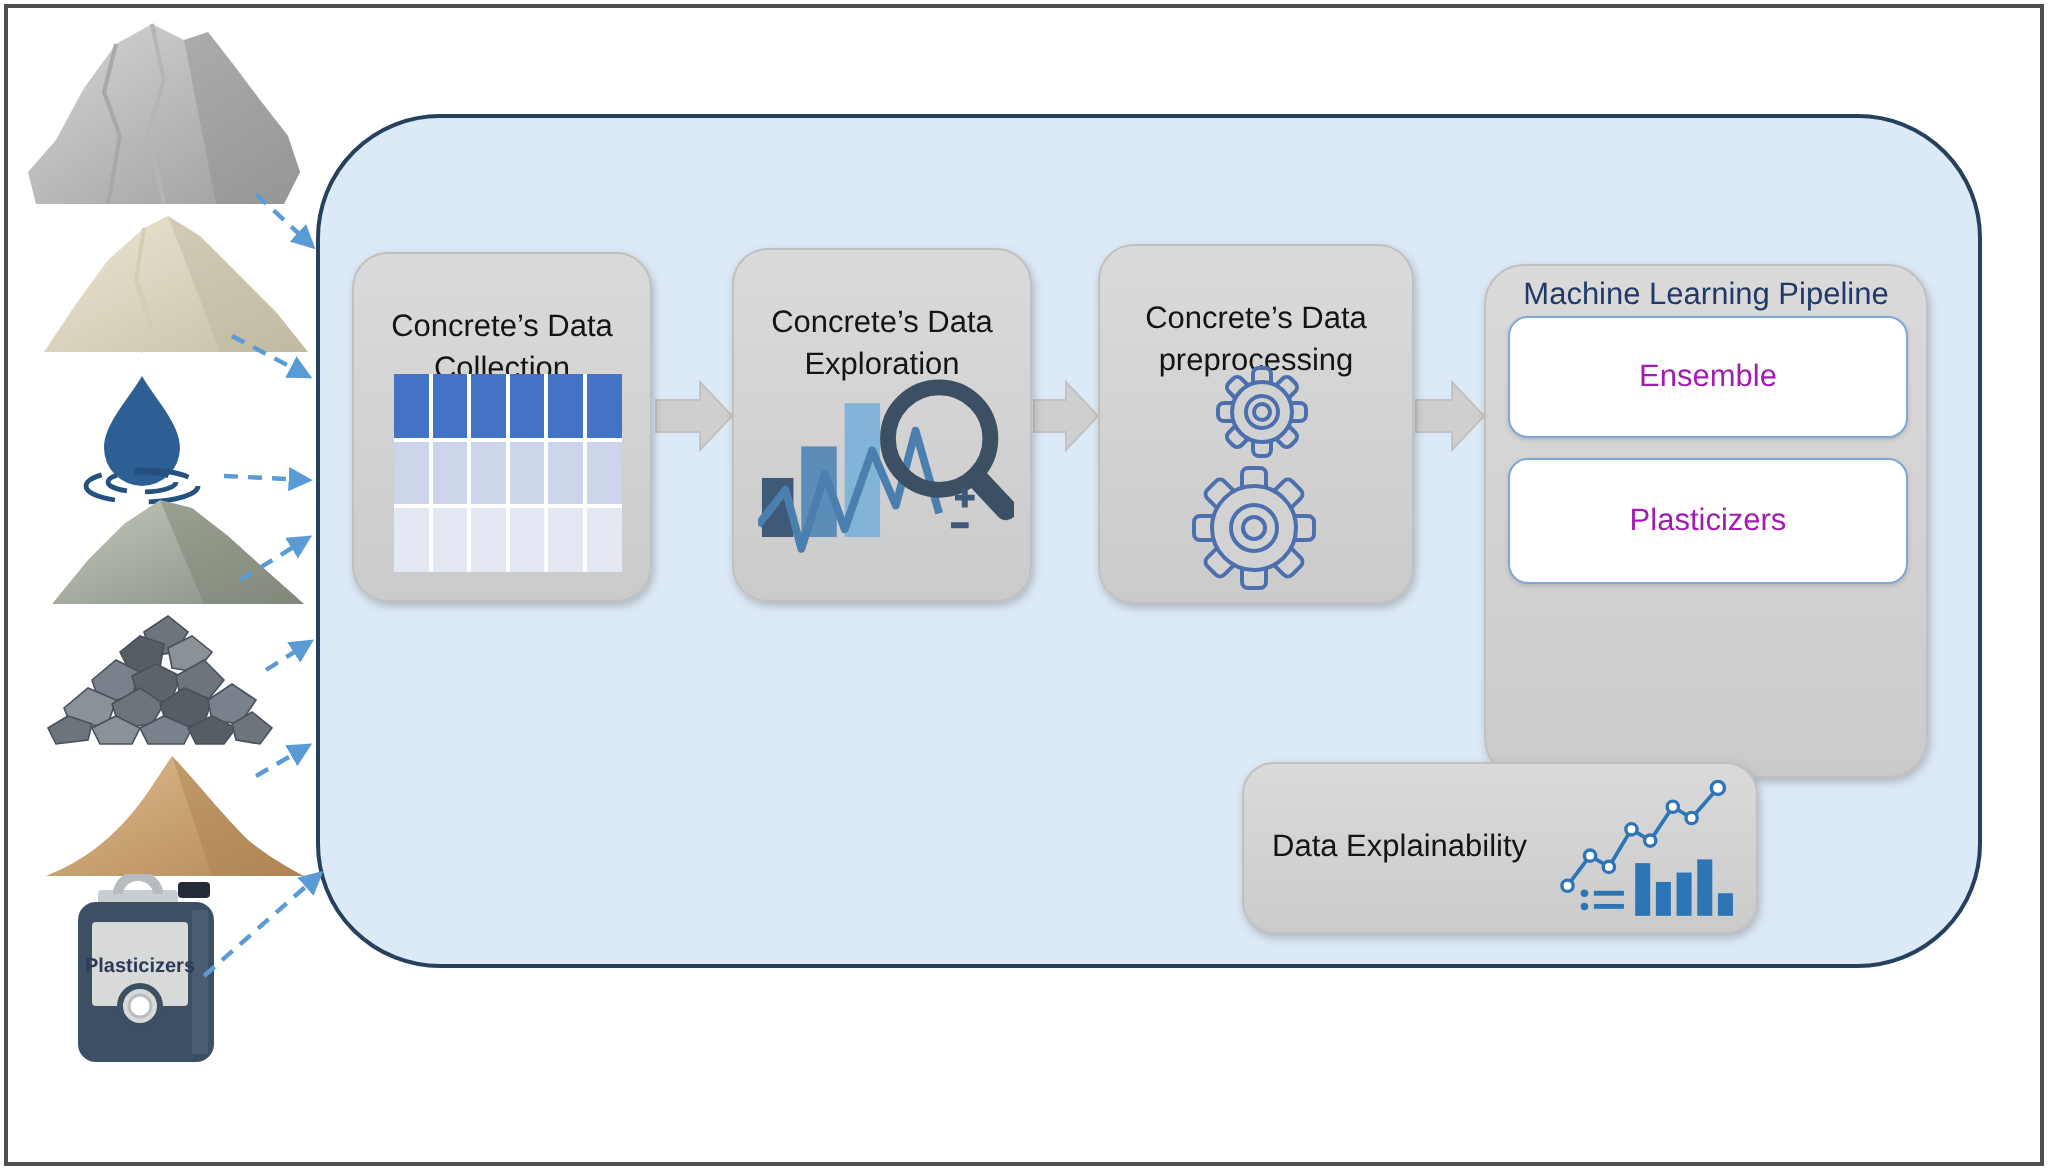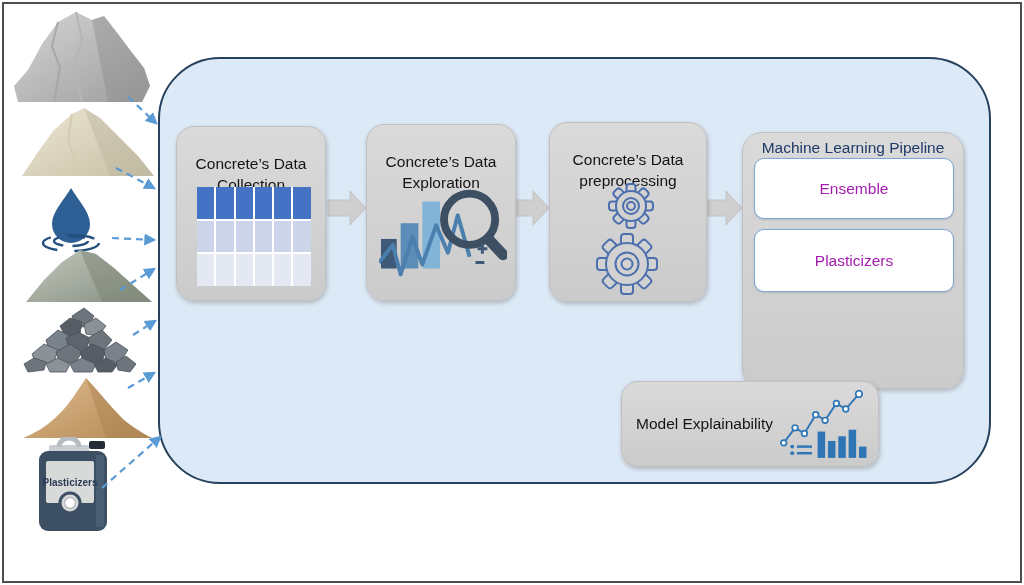--- a/index.html
+++ b/index.html
@@ -217,21 +217,21 @@
     </svg>
   </div>
 
   <div id="ml-box">
     <div id="ml-title">Machine Learning Pipeline</div>
     <div class="model-box" style="top:25px">Ensemble</div>
     <div class="model-box" style="top:96px;height:63px">Plasticizers</div>
   </div>
 
   <div id="expl-box">
-    <div id="expl-label">Model Explainability</div>
+    <div id="expl-label">Data Explainability</div>
     <svg class="abs" style="left:158px;top:6px" width="94" height="74" viewBox="0 0 100 78">
       <polyline points="4,58 16,42 26,48 38,28 48,34 60,16 70,22 84,6" fill="none" stroke="#2e75b6" stroke-width="2"></polyline>
       <g fill="#ffffff" stroke="#2e75b6" stroke-width="1.8">
         <circle cx="4" cy="58" r="3"></circle>
           <circle cx="16" cy="42" r="3"></circle>
           <circle cx="26" cy="48" r="3"></circle>
         <circle cx="38" cy="28" r="3"></circle>
           <circle cx="48" cy="34" r="3"></circle>
           <circle cx="60" cy="16" r="3"></circle>
         <circle cx="70" cy="22" r="3"></circle>

